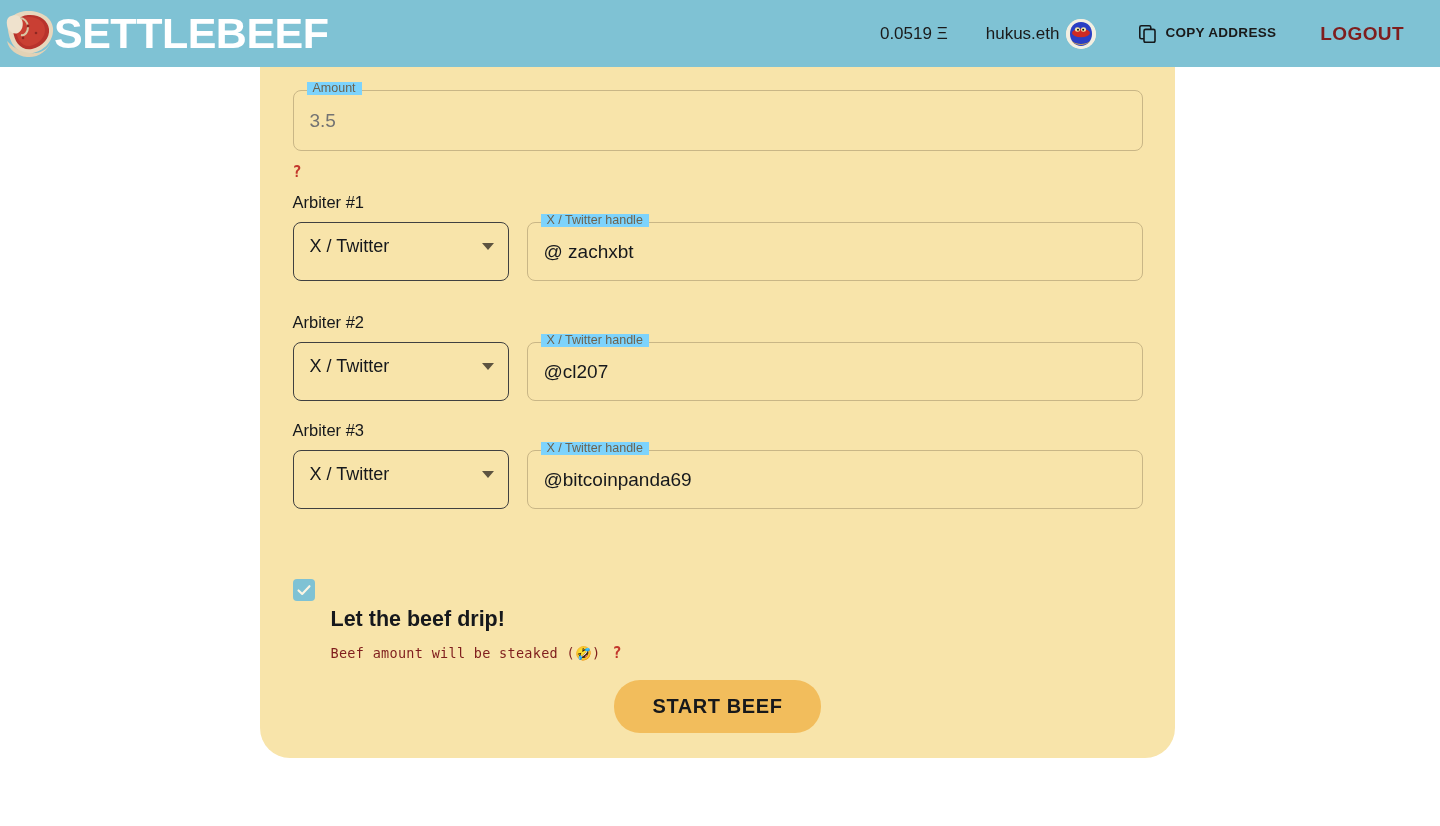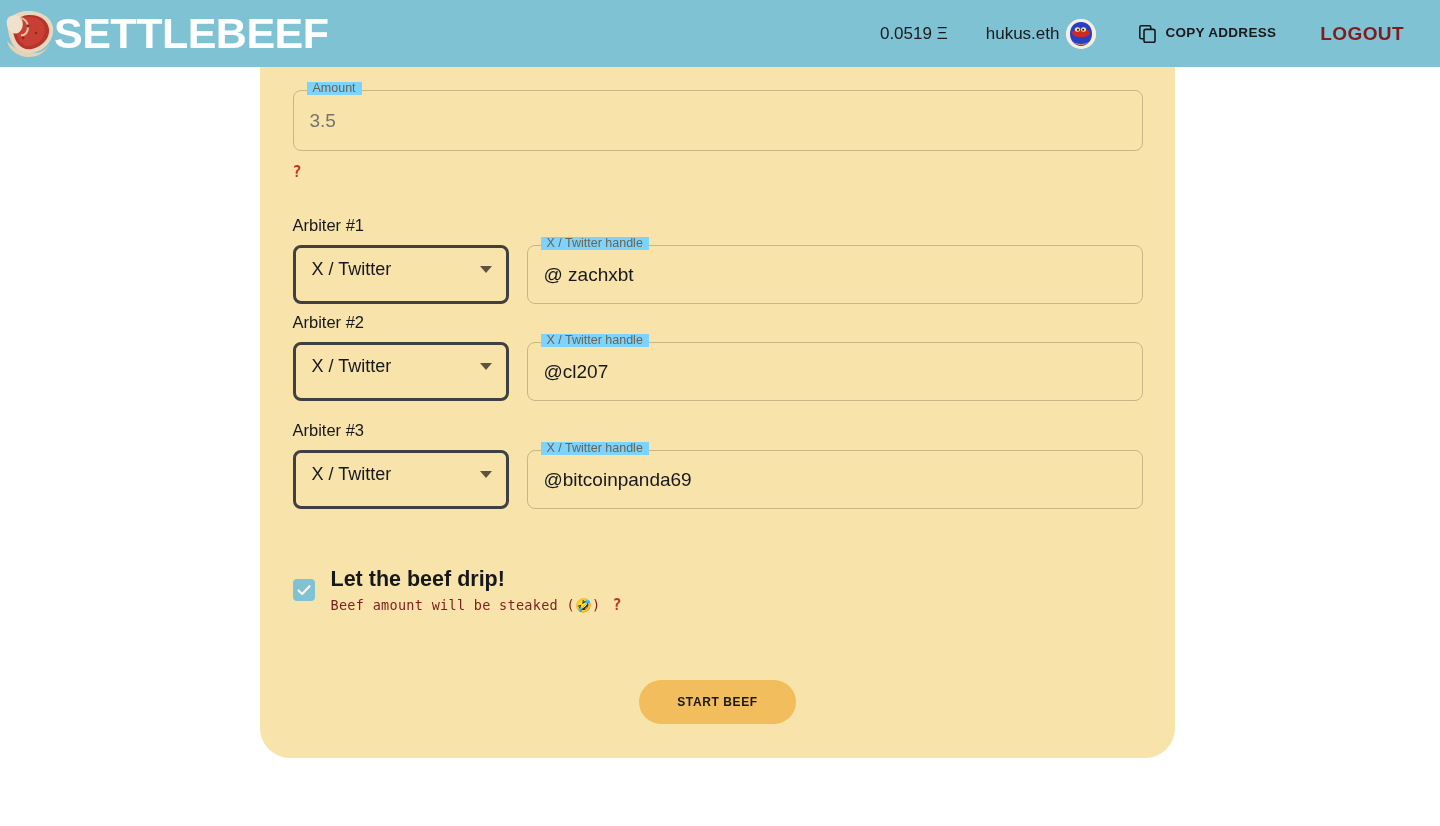--- a/index.html
+++ b/index.html
@@ -95,21 +95,21 @@
     font-family: "DejaVu Sans Mono", "Liberation Mono", monospace;
     font-size: 15px; font-weight: 700; color: #c2362b; cursor: pointer;
   }
 
   
   .arbiter-block { position: absolute; left: 0; width: 850px; }
   .arbiter-label { font-size: 16.5px; color: #16181c; margin-bottom: 10px; }
   .arbiter-row { display: flex; align-items: flex-start; gap: 18px; }
   .select-box {
     width: 216px; height: 59px;
-    border: 3px solid #404040;
+    border: 1px solid #404040;
     border-radius: 8px;
     display: flex; align-items: center;
     padding: 0 14px 11px 16px;
     cursor: pointer;
   }
   .select-value { font-size: 18px; color: #16181c; }
   .select-arrow { margin-left: auto; width: 0; height: 0;
     border-left: 6px solid transparent; border-right: 6px solid transparent;
     border-top: 7px solid #5d5340; }
   .handle-field { position: relative; flex: 1; }
@@ -121,35 +121,35 @@
     position: absolute; left: 0; top: 567px;
     display: flex; align-items: flex-start; gap: 16px;
   }
   .checkbox {
     width: 22px; height: 22px; border-radius: 4px;
     background: #7fc2d4; margin-top: 12px;
     display: flex; align-items: center; justify-content: center;
     cursor: pointer; flex: none;
   }
   .checkbox svg { width: 16px; height: 16px; display: block; }
-  .check-texts { display: flex; flex-direction: column; gap: 4px; }
+  .check-texts { display: flex; flex-direction: column; gap: 12px; margin-top: 40px; }
   .check-title { font-size: 21.5px; font-weight: 700; color: #16181c; }
   .check-sub-row { display: flex; align-items: center; gap: 12px; }
   .check-sub {
     font-family: "DejaVu Sans Mono", "Liberation Mono", monospace;
     font-size: 13.5px; color: #7f1d1d; letter-spacing: 0.3px;
   }
 
   
   .cta-wrap { position: absolute; left: 0; top: 680px; width: 850px; display: flex; justify-content: center; }
   .cta {
     background: #f2bd5c; border: none; border-radius: 26px;
     padding: 15px 38px;
     font-family: "Liberation Sans", sans-serif;
-    font-size: 12px; font-weight: 700; color: #17181b;
+    font-size: 20px; font-weight: 700; color: #17181b;
     letter-spacing: 0.6px; cursor: pointer;
   }
 </style>
 </head>
 <body>
 
 <div class="header">
   <div class="brand">
     <svg class="steak-logo" viewBox="0 0 58 52">
       <path d="M8 22 C6 12 14 4 26 3 C40 2 52 9 53 20 C54 31 46 42 33 45 C20 48 10 38 8 22 Z" fill="#e8d7bd"></path>
@@ -203,21 +203,21 @@
       <div class="field-box">
         <span class="field-legend">Amount</span>
         <span class="field-value" placeholder="Amount">3.5</span>
       </div>
     </div>
 
     <div class="helper-row">
       <span class="help-q">?</span>
     </div>
 
-    <div class="arbiter-block" style="top:216px">
+    <div class="arbiter-block" style="top:193px">
       <div class="arbiter-label">Arbiter #1</div>
       <div class="arbiter-row">
         <div class="select-box">
           <span class="select-value">X / Twitter</span>
           <span class="select-arrow"></span>
         </div>
         <div class="handle-field">
           <div class="field-box">
             <span class="field-legend">X / Twitter handle</span>
             <span class="handle-value" placeholder="X / Twitter handle">@ zachxbt</span>

